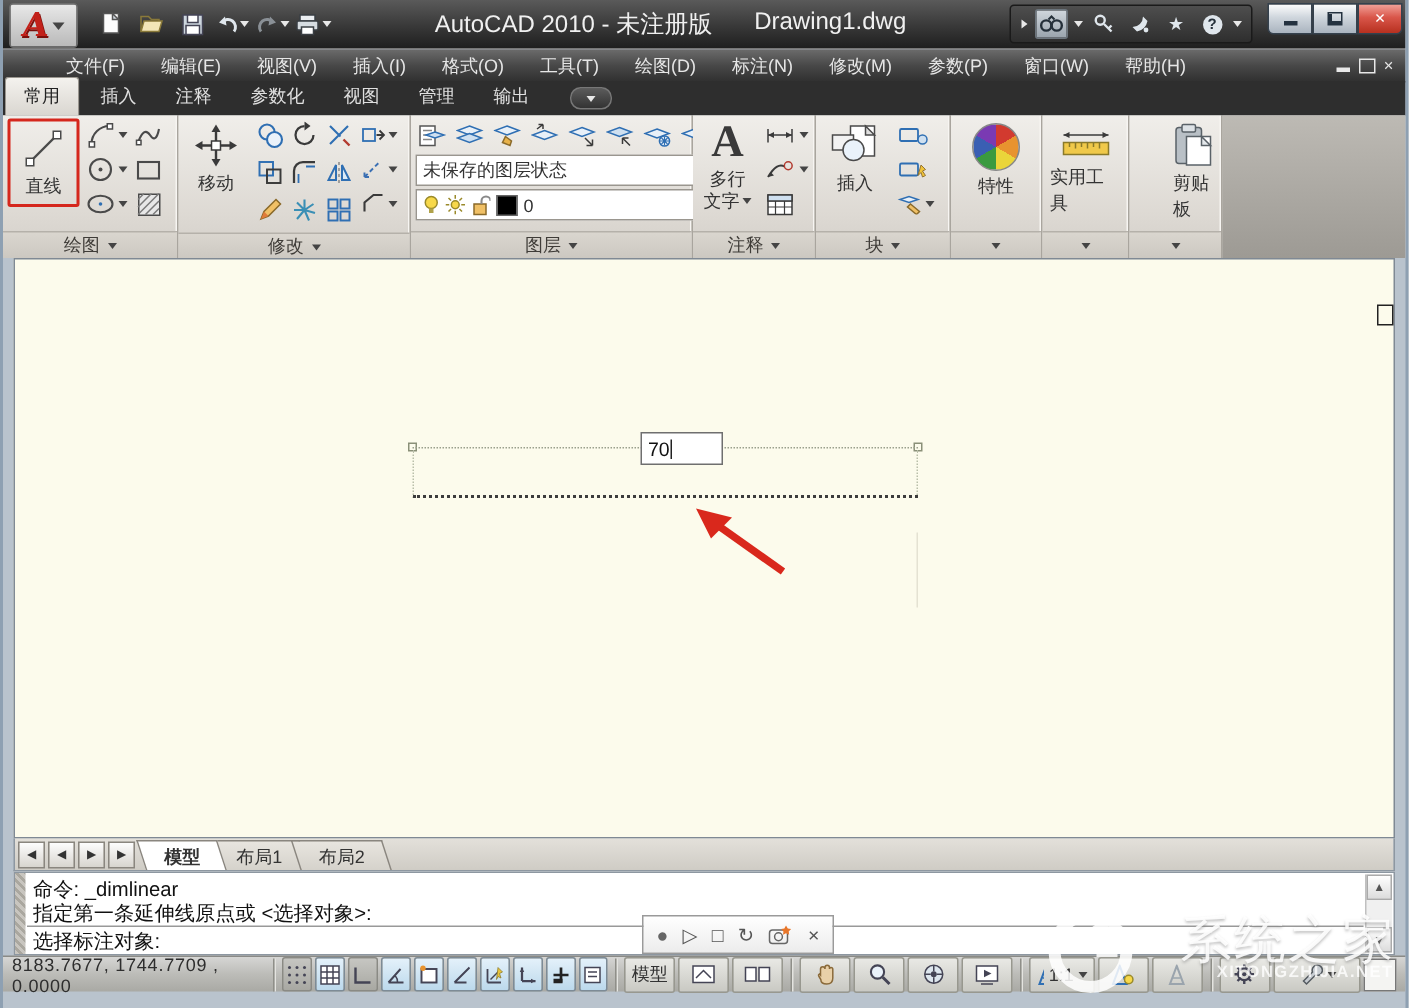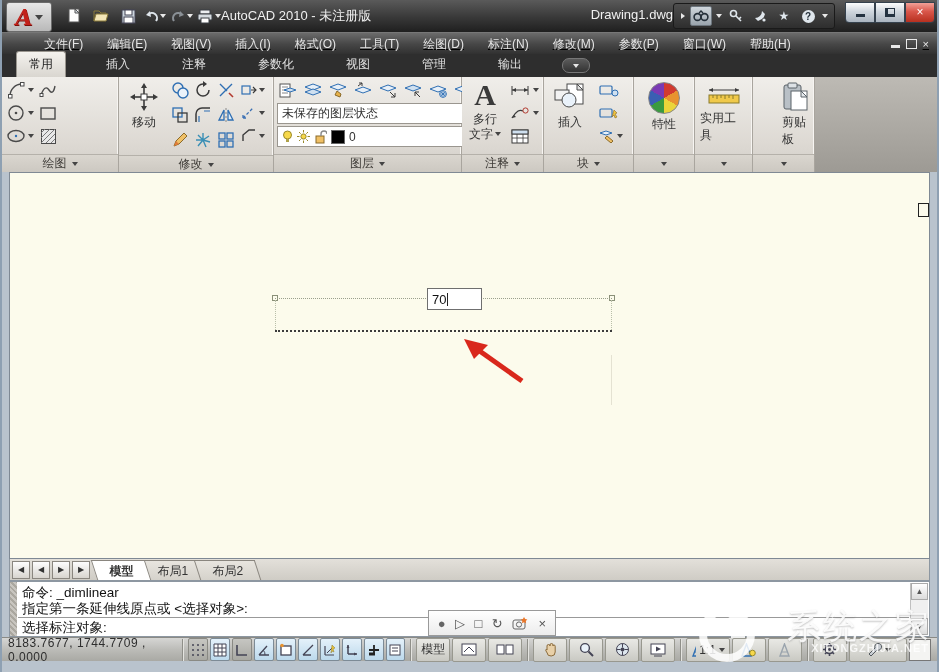--- a/index.html
+++ b/index.html
@@ -13,43 +13,43 @@
   .logo-btn{width:44px;height:28px;margin:2px 2px 0 4px;background:linear-gradient(#e8e8e8,#b9b9b9);
             border:1px solid #6b6b6b;border-radius:3px;display:flex;align-items:center;justify-content:center;gap:2px;}
   .logo-a{font-family:"DejaVu Serif",serif;font-weight:bold;font-size:22px;color:#c2211a;
           text-shadow:1px 1px 0 #7c0f0b;transform:skewX(-8deg);line-height:1;}
   .caret{width:0;height:0;border-left:4px solid transparent;border-right:4px solid transparent;border-top:5px solid #444;}
   .caret.light{border-top-color:#e8e8e8;}
   .caret.small{border-left-width:3px;border-right-width:3px;border-top-width:4px;}
   .qat{display:flex;align-items:center;gap:3px;margin-left:8px;}
   .qbtn{width:24px;height:22px;display:flex;align-items:center;justify-content:center;border-radius:2px;}
   .qbtn svg{display:block;}
-  .title-text{flex:1;text-align:center;color:#f0f0f0;font-size:13px;display:flex;justify-content:space-between;gap:28px;}
+  .title-text{flex:1;text-align:center;color:#f0f0f0;font-size:16px;display:flex;justify-content:center;gap:28px;}
   .infocenter{display:flex;align-items:center;gap:4px;background:linear-gradient(#4e4e4e,#2e2e2e);
               border:1px solid #1a1a1a;border-radius:3px;padding:2px 6px;margin-right:10px;height:20px;}
   .icbtn{display:flex;align-items:center;justify-content:center;width:20px;height:18px;}
   .icbtn.lit{background:linear-gradient(#cfd6dc,#9aa4ad);border-radius:2px;border:1px solid #6c757d;}
   .win-ctrls{display:flex;margin-right:2px;margin-bottom:8px;}
   .wbtn{width:28px;height:19px;background:linear-gradient(#fdfdfd,#cfd6dd 45%,#aab4bf);border:1px solid #35414d;
         display:flex;align-items:center;justify-content:center;font-size:10px;color:#243240;}
   .wbtn:first-child{border-radius:0 0 0 4px;}
   .wbtn.close{background:linear-gradient(#f2a198,#d9564a 45%,#b7301f);color:#fff;border-radius:0 0 4px 0;font-size:12px;}
   .restore-glyph{width:8px;height:7px;border:1px solid #243240;box-shadow:2px -2px 0 -0px #243240 inset;}
   .min-glyph{width:9px;height:3px;background:#243240;margin-top:6px;}
 
   
   #menubar{top:32px;height:22px;background:linear-gradient(#6b6b6b,#474747 50%,#2f2f2f);display:flex;align-items:center;
-           border-top:1px solid #777;text-decoration:underline;}
+           border-top:1px solid #777;}
   .menu-item{color:#e6e6e6;font-size:12px;padding:2px 12px;cursor:default;}
   .doc-ctrls{margin-left:auto;display:flex;gap:6px;align-items:center;margin-right:8px;color:#e8e8e8;font-size:11px;}
   .doc-restore{width:9px;height:8px;border:1px solid #e8e8e8;}
 
   
   #ribbontabs{top:54px;height:23px;background:#2e2e2e;display:flex;align-items:flex-end;}
-  .rtab{color:#e0e0e0;font-size:12px;padding:4px 12px 4px;margin:0 14px;}
+  .rtab{color:#e0e0e0;font-size:12px;padding:4px 12px 4px;margin:0 1px;}
   .rtab.active{background:linear-gradient(#f4f2ee,#d9d6d0);color:#222;border-radius:3px 3px 0 0;
                border:1px solid #9a968f;border-bottom:none;}
   .rtab-overflow{margin-left:14px;margin-bottom:4px;width:26px;height:13px;background:linear-gradient(#5b5b5b,#333);
                  border-radius:7px;display:flex;align-items:center;justify-content:center;border:1px solid #777;}
 
   
   #ribbonbody{top:77px;height:95px;background:#c9c6c0;display:flex;}
   .panel{height:95px;display:flex;flex-direction:column;background:linear-gradient(#f0eeea,#ddd9d3 70%,#d2cec8);
          border-right:1px solid #a9a59e;box-shadow:inset -1px 0 0 #f7f5f2;box-sizing:border-box;}
   .panel-content{flex:1;display:flex;padding:2px 3px;gap:3px;align-items:flex-start;}
@@ -254,20 +254,28 @@
     <div class="rtab">输出</div>
     <div class="rtab-overflow">
         <span class="caret small light"></span>
       </div>
   </div>
 
   <div class="band" id="ribbonbody">
 
     <div class="panel" style="width:117px">
       <div class="panel-content">
+        <div class="bigbtn red-outline" style="width:40px">
+          <svg width="30" height="30">
+              <line x1="6" y1="24" x2="24" y2="6" stroke="#4a4a4a" stroke-width="1.6"></line>
+              <rect x="3.5" y="21.5" width="5" height="5" fill="#fff" stroke="#4a4a4a"></rect>
+              <rect x="21.5" y="3.5" width="5" height="5" fill="#fff" stroke="#4a4a4a"></rect>
+            </svg>
+          <span>直线</span>
+        </div>
         <div class="btn-col">
           <div class="btn-row">
               <div class="smallbtn">
             <svg width="18" height="18">
                   <path d="M3 15 A12 12 0 0 1 15 3" fill="none" stroke="#4a4a4a" stroke-width="1.4"></path>
                   <rect x="1.5" y="13.5" width="3.5" height="3.5" fill="#fff" stroke="#4a4a4a"></rect>
                   <rect x="13.5" y="1.5" width="3.5" height="3.5" fill="#fff" stroke="#4a4a4a"></rect>
                 </svg>
           </div>
               <span class="caret small"></span>

